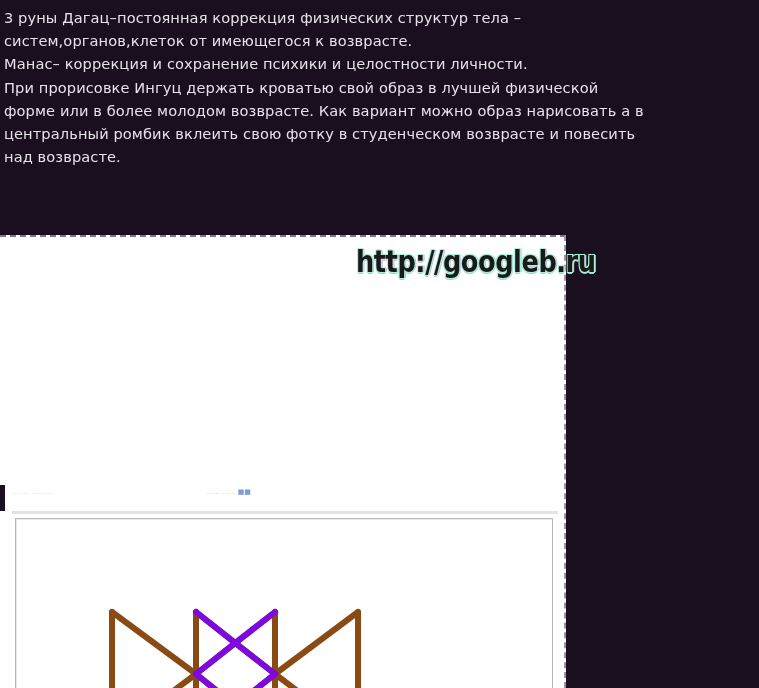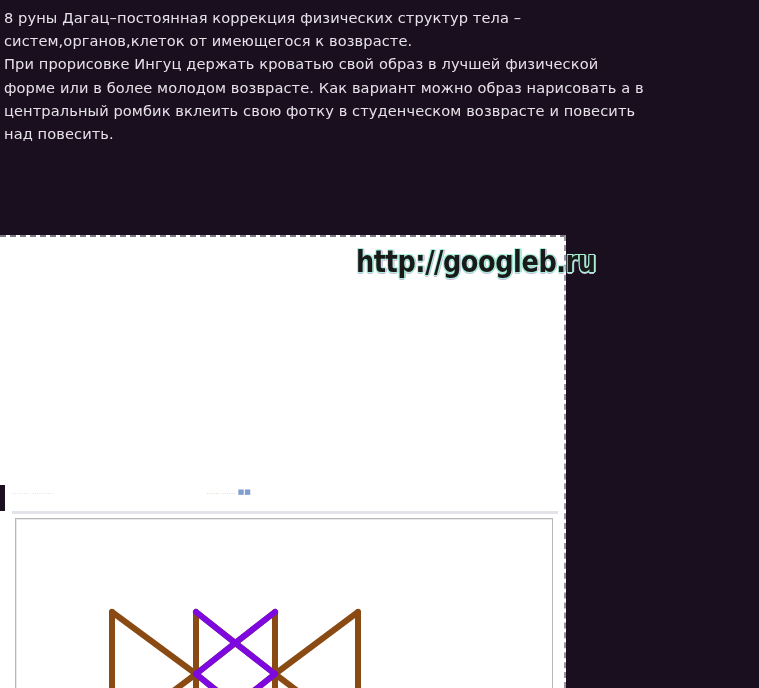--- a/index.html
+++ b/index.html
@@ -79,26 +79,27 @@
        2px  0   0 #cdb9df,
        0    2px 0 #cdb9df;
     transform:scaleX(0.92);
     transform-origin:left top;
   }
 </style>
 </head>
 <body style="background: rgb(25, 15, 30);">
 
 <div id="article-text" style="color: rgb(230, 226, 234);">
-  <p>8 руны Дагац–постоянная коррекция физических структур тела –</p>
+  <p>3 руны Дагац–постоянная коррекция физических структур тела –</p>
   <p>систем,органов,клеток от имеющегося к возврасте.</p>
+  <p>Манас– коррекция и сохранение психики и целостности личности.</p>
   <p>При прорисовке Ингуц держать кроватью свой образ в лучшей физической</p>
   <p>форме или в более молодом возврасте. Как вариант можно образ нарисовать а в</p>
   <p>центральный ромбик вклеить свою фотку в студенческом возврасте и повесить</p>
-  <p>над повесить.</p>
+  <p>над возврасте.</p>
 </div>
 
 <div id="content-panel">
 
   <div id="panel-left-nub"></div>
 
   <div id="panel-faint-line">
     <span>........   ..........</span>
     <span class="f2">......  ......</span>
     <span class="f3">■■</span>

